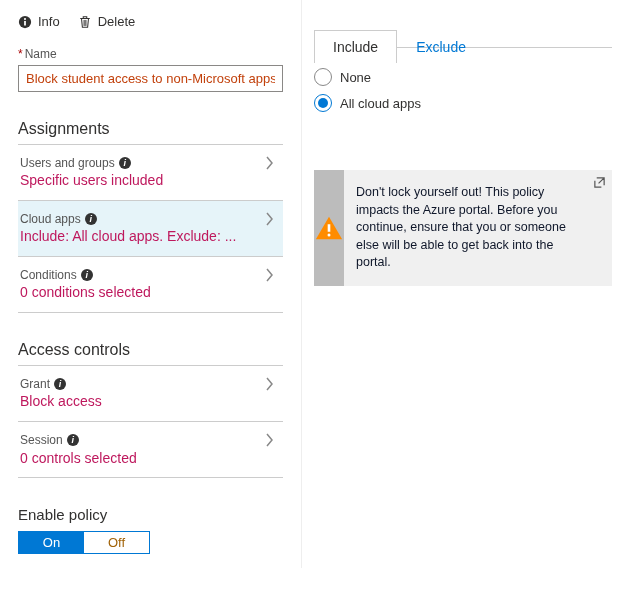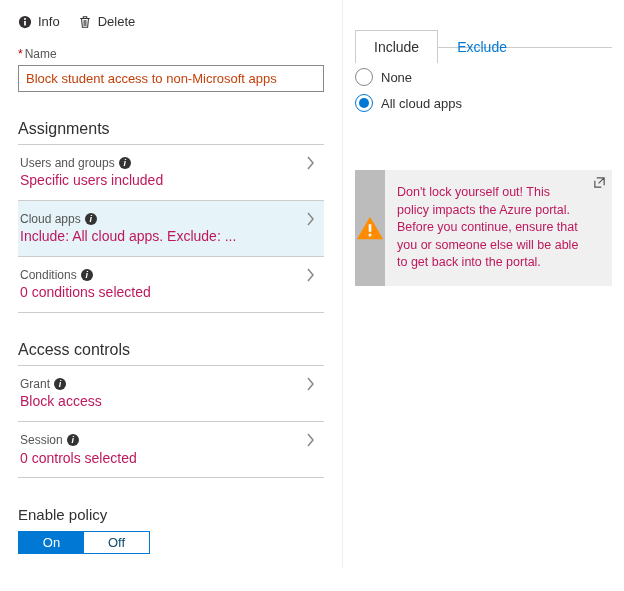--- a/index.html
+++ b/index.html
@@ -6,21 +6,21 @@
   body {
     margin: 0;
     font-family: "Segoe UI", Arial, sans-serif;
     font-size: 13px;
     color: #323130;
     background: #fff;
     width: 624px;
   }
   .container { display: flex; }
   .left-pane {
-    width: 343px;
+    width: 302px;
     padding: 14px 18px;
     border-right: 1px solid #eee;
   }
   .toolbar { display: flex; gap: 18px; align-items: center; margin-bottom: 18px; }
   .tool-btn { display: flex; align-items: center; gap: 6px; cursor: pointer; color: #323130; font-size: 13px; }
   .tool-btn svg { width: 14px; height: 14px; }
   .field-label { font-size: 12px; color: #555; margin-bottom: 4px; }
   .req { color: #a80000; margin-right: 2px; }
   .name-input {
     width: 100%;
@@ -58,21 +58,21 @@
   .info-icon {
     display:inline-flex; align-items:center; justify-content:center;
     width:12px; height:12px; border-radius:50%;
     background:#333; color:#fff; font-size:9px; font-weight:bold; font-style:italic;
   }
   .enable-row { margin-top: 28px; }
   .enable-label { font-size: 15px; color:#323130; margin-bottom:8px; }
   .toggle { display:flex; width:132px; border:1px solid #0078d4; }
   .toggle div { flex:1; text-align:center; padding:3px 0; font-size:13px; cursor:pointer; }
   .toggle .on { background:#0078d4; color:#fff; }
-  .toggle .off { background:#fff; color:#0c4a6e; }
+  .toggle .off { background:#fff; color:#a16207; }
 
   .right-pane { flex:1; padding: 14px 12px; }
   .tabs { display:flex; border-bottom:1px solid #ccc; margin-bottom:16px;}
   .tab {
     padding: 8px 18px; font-size:14px; cursor:pointer; color:#0078d4;
     border:1px solid transparent; border-bottom:none; position:relative; top:16px;
   }
   .tab.active { color:#323130; border-color:#ccc; background:#fff; }
   .radio-row { display:flex; align-items:center; gap:8px; padding:4px 0; cursor:pointer;}
   .radio-outer {
@@ -84,21 +84,21 @@
   .radio-row.checked .radio-inner { display:block; }
   .radio-label { font-size:13px; color:#323130; }
 
   .alert {
     display:flex; gap:12px; background:#f0f0f0; margin-top:54px; padding:0; position:relative;
   }
   .alert-iconbox {
     width:54px; background:#bcbcbc; display:flex; align-items:center; justify-content:center;
   }
   .alert-iconbox svg { width:30px; height:30px; }
-  .alert-text { padding:14px 28px 14px 0; font-size:12.5px; color:#be185d; line-height:1.4; }
+  .alert-text { padding:14px 28px 14px 0; font-size:12.5px; color:#0f172a; line-height:1.4; }
   .alert-ext { position:absolute; top:6px; right:6px; color:#555; cursor:pointer;}
   .alert-ext svg { width:13px; height:13px; }
 </style>
 </head>
 <body>
 
 <div class="container">
   <div class="left-pane">
     <div class="toolbar">
       <div class="tool-btn">

